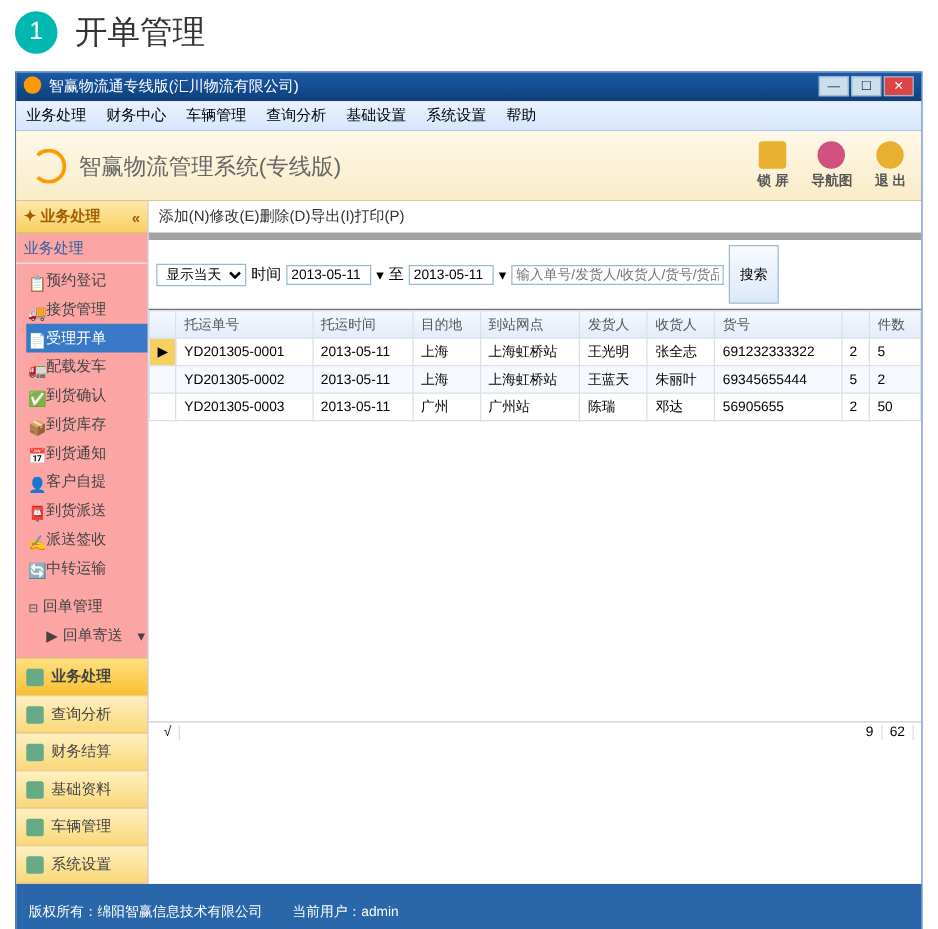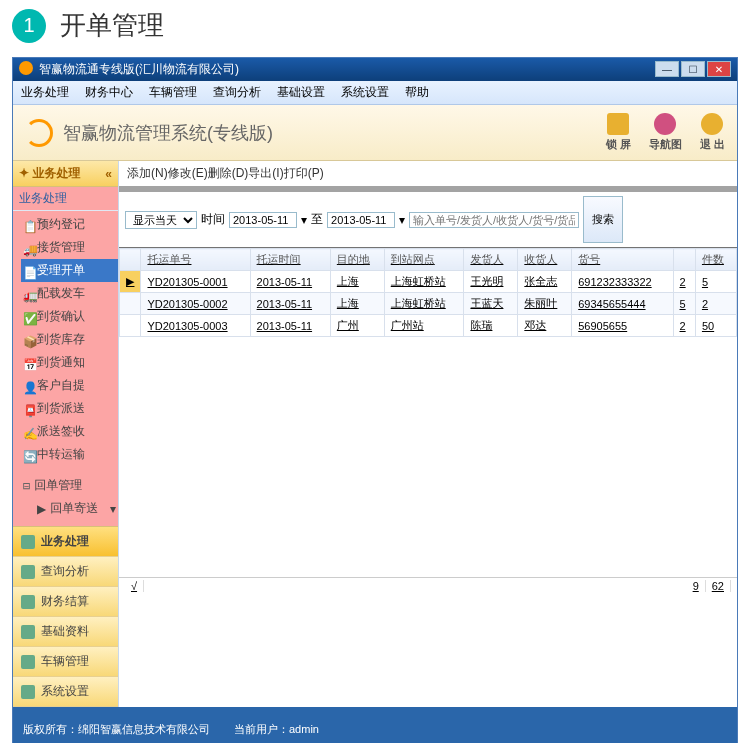--- a/index.html
+++ b/index.html
@@ -32,21 +32,21 @@
     .side-btn { background:linear-gradient(#fff0c0,#f8d878); padding:6px 8px; border-bottom:1px solid #e8d090; display:flex; align-items:center; gap:6px; font-size:12px; color:#444;}
     .side-btn.active { background:linear-gradient(#ffe080,#f8c030); font-weight:bold;}
     .side-btn .ic{width:14px;height:14px;}
     .main { flex:1; background:#fff; display:flex; flex-direction:column;}
     .toolbar { padding:4px 8px; font-size:12px; display:flex; gap:0; color:#333; border-bottom:6px solid #a3a3a3;}
     .filterbar { padding:4px 6px; font-size:12px; display:flex; align-items:center; gap:4px; border-bottom:1px solid #737373; flex-wrap:nowrap;}
     .filterbar select,.filterbar input { font-size:11px; border:1px solid #9bc; padding:1px 3px; background:#fff;}
     .filterbar input[type=text]{width:170px;}
     .filterbar .date{width:68px;}
     .filterbar button{font-size:11px;border:1px solid #9bc;background:linear-gradient(#f8faff,#dce8f8);padding:15px 8px;}
-    .grid { flex:1; overflow:auto;text-decoration:underline; }
+    .grid { flex:1; overflow:auto; }
     table { border-collapse:collapse; width:100%; font-size:11px; }
     th,td { border:1px solid #d8e0ec; padding:3px 6px; text-align:left; white-space:nowrap;}
     th { background:linear-gradient(#f4f8ff,#e4ecf8); color:#555; font-weight:normal;}
     tr:nth-child(even) td { background:#f6f9fe; }
     .rowmark{width:18px;background:#f8d060 !important;}
     .grid-spacer{height:240px;}
     .grid-footer{border-top:1px solid #ccc;font-size:11px;padding:2px 6px;display:flex;}
     .grid-footer .cell{border-right:1px solid #ddd;padding:0 6px;}
     .statusbar { background:#2a66aa; color:#fff; font-size:11px; padding:15px 10px; display:flex; gap:24px;}
     .features { padding:14px 20px; }

